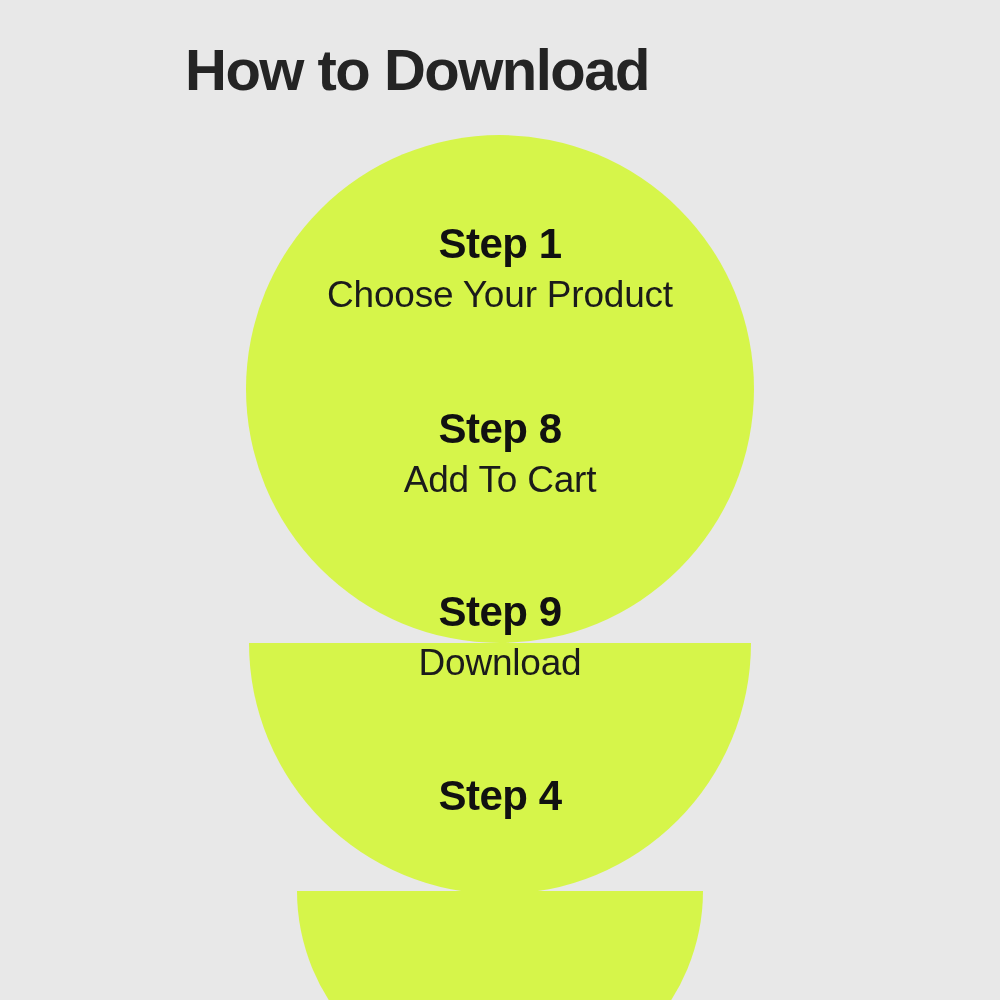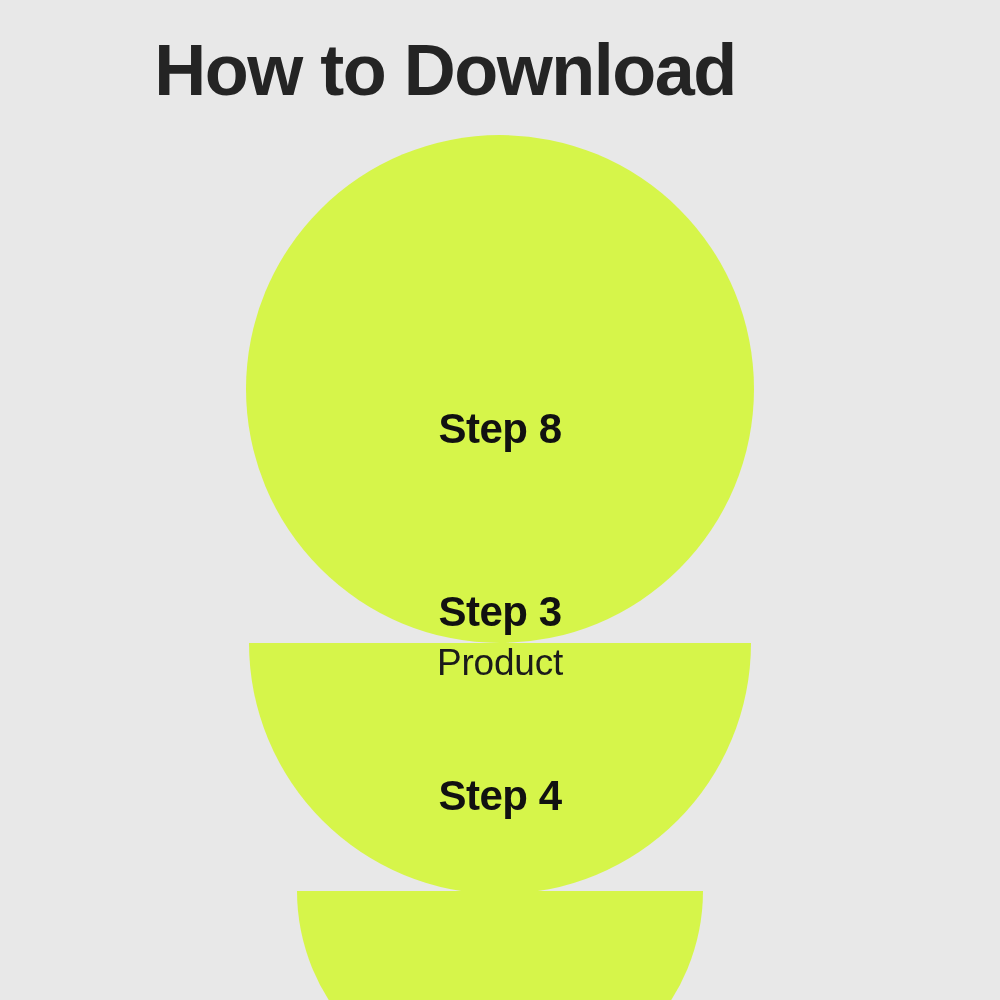--- a/index.html
+++ b/index.html
@@ -34,27 +34,26 @@
   }
 
   
   #title {
     position: absolute;
     left: 0;
     top: 20px;
     width: 834px;
     z-index: 3;
     text-align: center;
-    font-size: 72px;
+    font-size: 58px;
     line-height: 100px;
     font-weight: 700;
     letter-spacing: -1.5px;
     color: #242424;
     white-space: nowrap;
-    padding-left: 28px;
   }
 
   
   .step-block {
     position: absolute;
     left: 0;
     width: 1000px;
     z-index: 3;
     text-align: center;
   }
@@ -89,28 +88,31 @@
 
   <svg id="shapes" viewBox="0 0 1000 1000" width="1000" height="1000">
     <circle cx="500" cy="389" r="254" fill="#D6F54A"></circle>
     <path d="M 249 643 A 251 251 0 0 0 751 643 Z" fill="#D6F54A"></path>
     <path d="M 297 891 A 203 203 0 0 0 703 891 Z" fill="#D6F54A"></path>
   </svg>
 
   <div id="title">How to Download</div>
 
   <div class="step-block" id="step-block-1">
+    <div class="step-heading">Step 1</div>
+    <div class="step-desc">Choose Your Product</div>
   </div>
 
   <div class="step-block" id="step-block-2">
     <div class="step-heading">Step 8</div>
+    <div class="step-desc">Add To Cart</div>
   </div>
 
   <div class="step-block" id="step-block-3">
-    <div class="step-heading">Step 3</div>
-    <div class="step-desc">Product</div>
+    <div class="step-heading">Step 9</div>
+    <div class="step-desc">Download</div>
   </div>
 
   <div class="step-block" id="step-block-4">
     <div class="step-heading">Step 4</div>
   </div>
 
 </div>
 
 </body></html>

